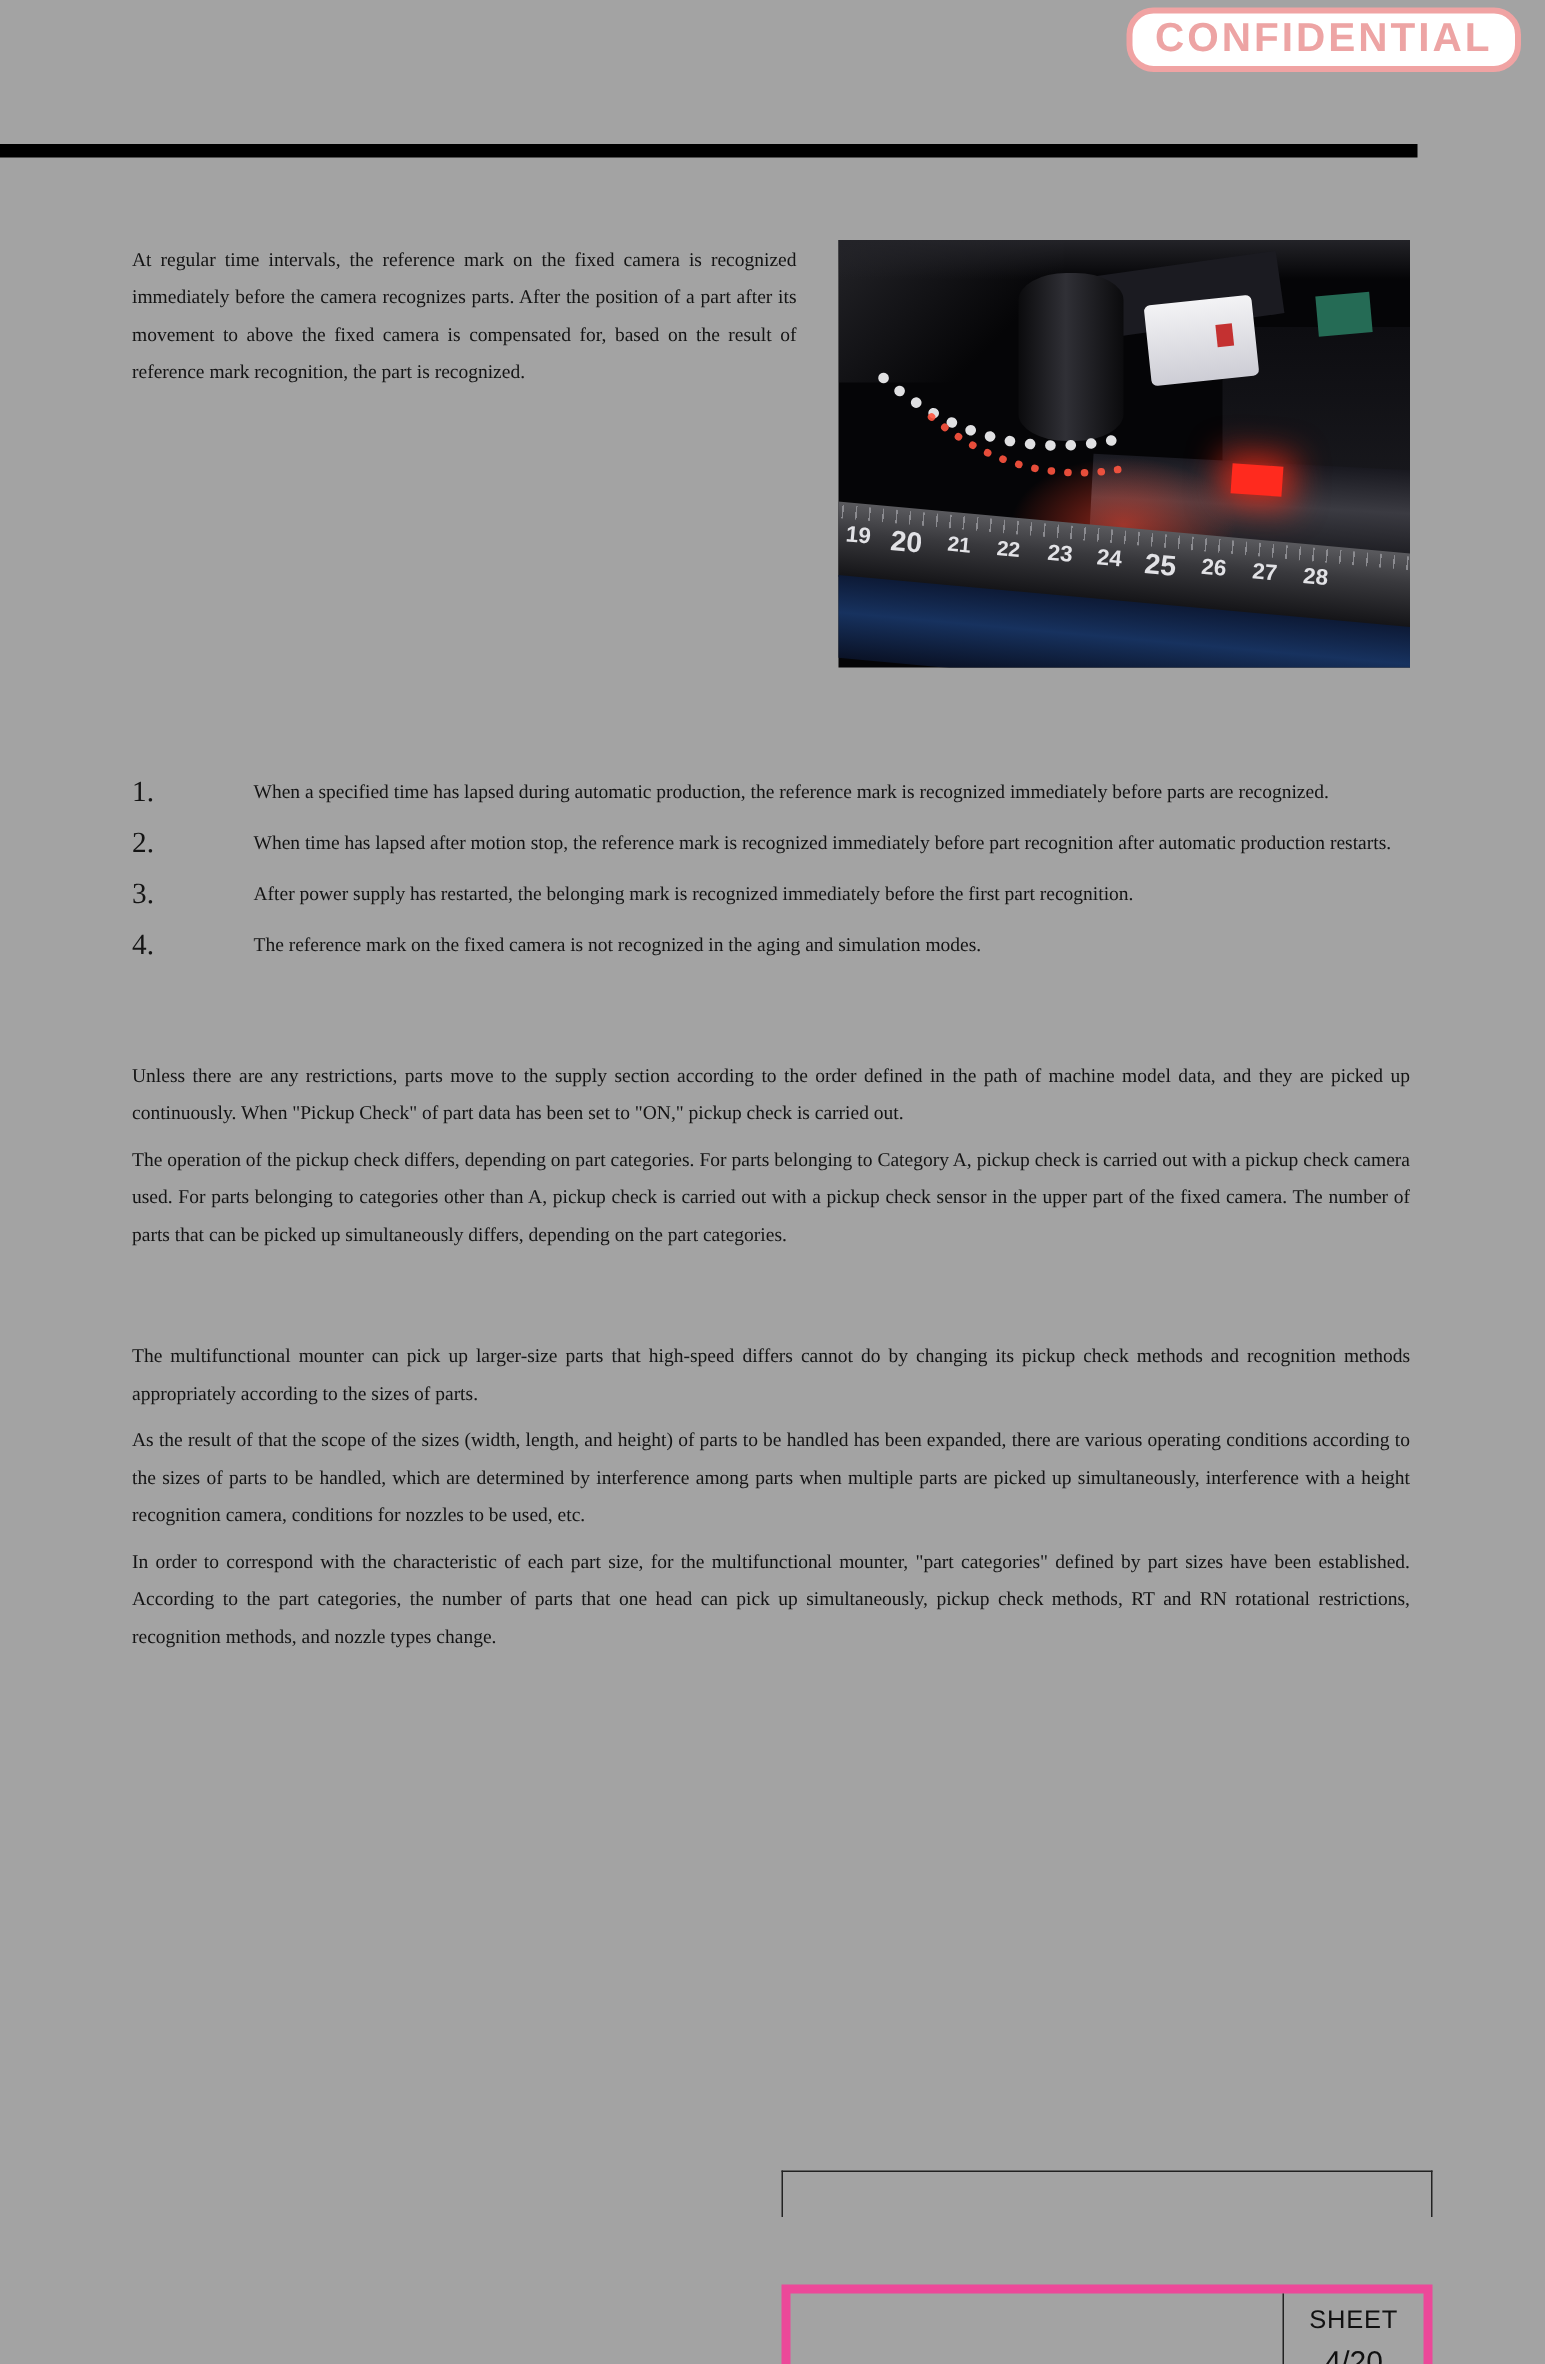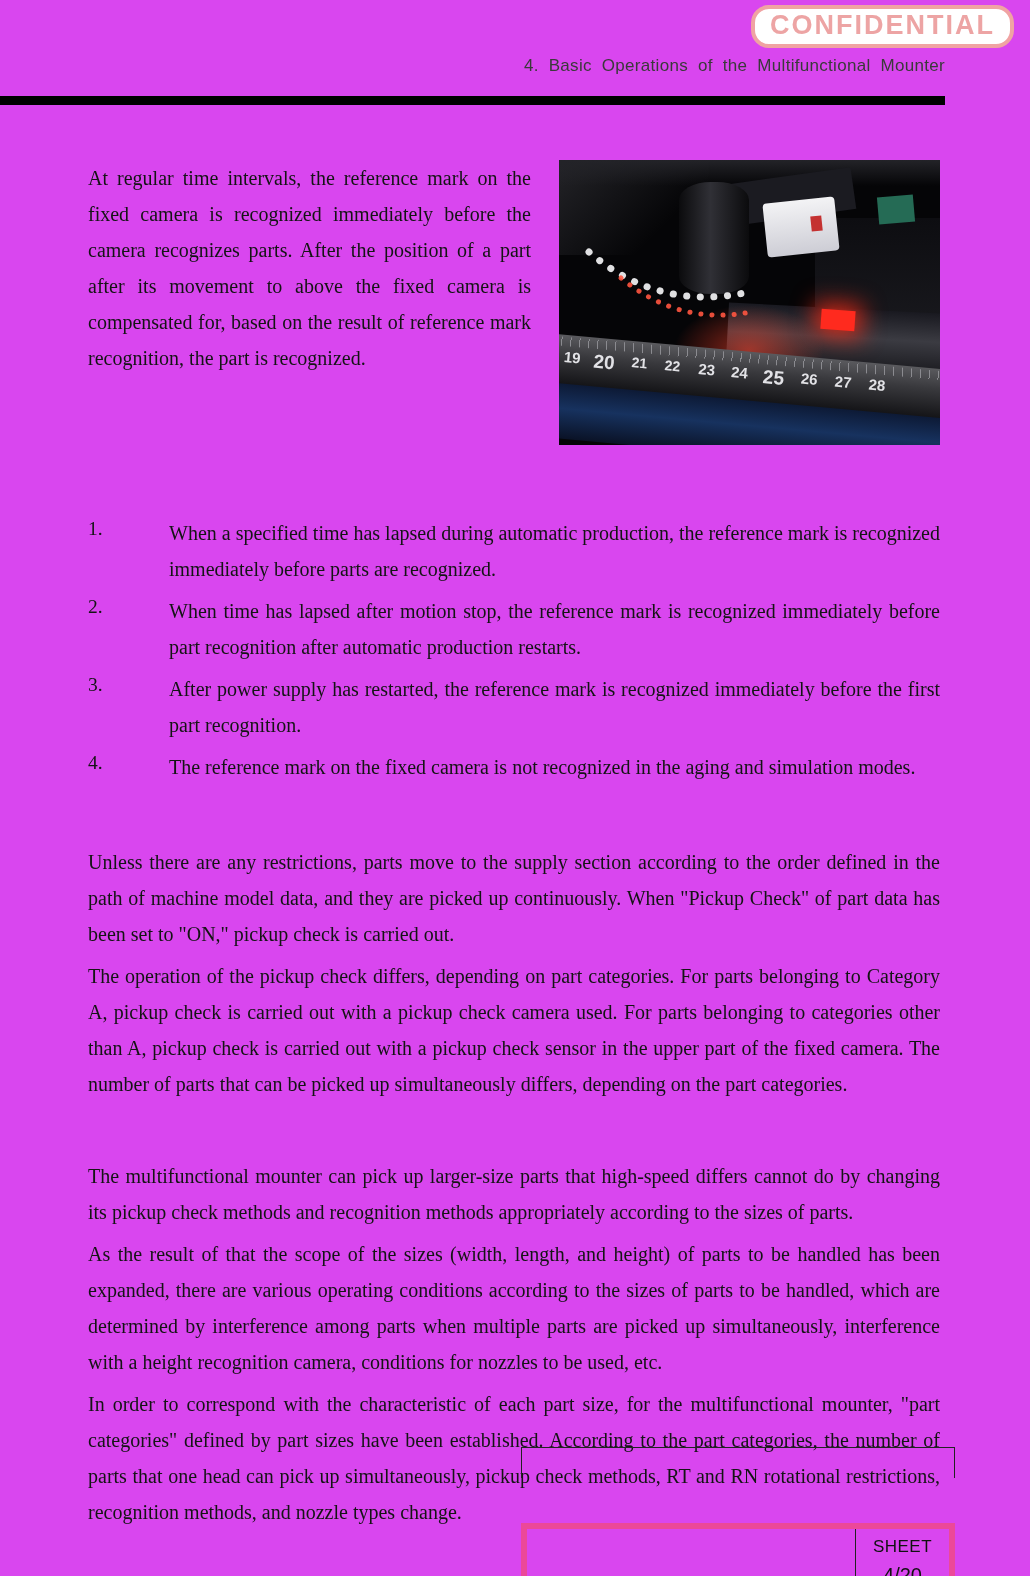--- a/index.html
+++ b/index.html
@@ -1,19 +1,19 @@
 <!DOCTYPE html>
 <html><head>
 <meta charset="utf-8">
 <style>
   * { margin:0; padding:0; box-sizing:border-box; }
   html,body { background:#ffffff; }
   body { width:1030px; }
   .page {
-    position:relative; width:1030px; height:1576px; background:#d946ef;
+    position:relative; width:1030px; height:1576px; background:#a3a3a3;
     overflow:hidden; font-family:"Liberation Serif", serif; color:#111;
   }
 
   
   .stamp {
     position:absolute; top:5px; right:16px;
     border:4px solid #f0a3a3; border-radius:18px;
     padding:1px 15px 3px 15px;
     color:#eda4a4; font-family:"Liberation Sans", sans-serif;
     font-weight:bold; font-size:27px; letter-spacing:2px;
@@ -26,21 +26,21 @@
     font-family:"Liberation Sans", sans-serif;
     font-size:17px; color:#3a3a3a; word-spacing:5px; letter-spacing:0.3px;
   }
   .header-rule {
     position:absolute; top:96px; left:0; width:945px; height:9px; background:#000;
   }
 
   
   .content { position:absolute; left:88px; top:160px; width:852px; }
   .body-text {
-    font-size:20px; line-height:36px; text-align:justify; color:#141414;
+    font-size:13px; line-height:25px; text-align:justify; color:#141414;
   }
   .intro-wrap::after { content:""; display:block; clear:both; }
 
   
   .photo {
     float:right; margin-left:28px; margin-bottom:8px;
     position:relative; width:381px; height:285px;
     background:#050507; overflow:hidden;
   }
   .ph { position:absolute; }
@@ -114,21 +114,20 @@
   .ft-sheet-label { font-size:17px; letter-spacing:0.5px; }
   .ft-sheet-value { font-size:20px; margin-top:7px; }
 </style>
 </head>
 <body>
 
 <div class="page">
 
   <div class="stamp">CONFIDENTIAL</div>
 
-  <div class="header-title">4. Basic Operations of the Multifunctional Mounter</div>
   <div class="header-rule"></div>
 
   <div class="content">
 
     <div class="intro-wrap">
       <div class="photo">
         <div class="ph ph-topleft"></div>
         <div class="ph ph-topedge"></div>
         <div class="ph ph-right-block"></div>
         <div class="ph ph-mid-band"></div>
@@ -166,21 +165,21 @@
       <div class="list-item">
         <span class="list-num">1.</span>
         <p class="body-text list-text">When a specified time has lapsed during automatic production, the reference mark is recognized immediately before parts are recognized.</p>
       </div>
       <div class="list-item">
         <span class="list-num">2.</span>
         <p class="body-text list-text">When time has lapsed after motion stop, the reference mark is recognized immediately before part recognition after automatic production restarts.</p>
       </div>
       <div class="list-item">
         <span class="list-num">3.</span>
-        <p class="body-text list-text">After power supply has restarted, the reference mark is recognized immediately before the first part recognition.</p>
+        <p class="body-text list-text">After power supply has restarted, the belonging mark is recognized immediately before the first part recognition.</p>
       </div>
       <div class="list-item">
         <span class="list-num">4.</span>
         <p class="body-text list-text">The reference mark on the fixed camera is not recognized in the aging and simulation modes.</p>
       </div>
     </div>
 
     <div class="sec sec-pickup">
       <p class="body-text">Unless there are any restrictions, parts move to the supply section according to the order defined in the path of machine model data, and they are picked up continuously. When "Pickup Check" of part data has been set to "ON," pickup check is carried out.</p>
       <p class="body-text">The operation of the pickup check differs, depending on part categories. For parts belonging to Category A, pickup check is carried out with a pickup check camera used. For parts belonging to categories other than A, pickup check is carried out with a pickup check sensor in the upper part of the fixed camera. The number of parts that can be picked up simultaneously differs, depending on the part categories.</p>

